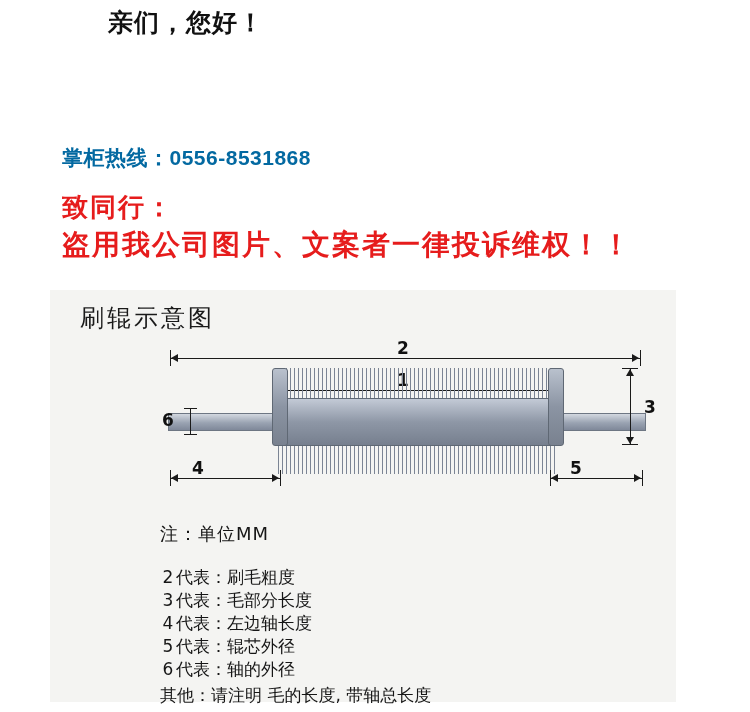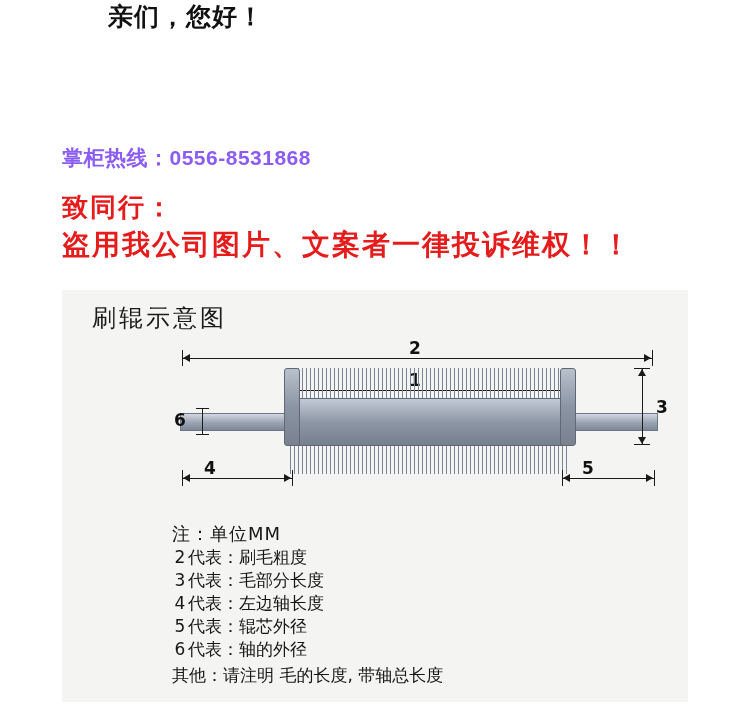--- a/index.html
+++ b/index.html
@@ -16,21 +16,21 @@
   .page {
     position: relative;
     width: 750px;
     height: 712px;
   }
 
   
   .greeting {
     position: absolute;
     left: 108px;
-    top: 0;
+    top: 6px;
     font-size: 25px;
     font-weight: bold;
     color: #111111;
     letter-spacing: 1px;
   }
   .intro {
     position: absolute;
     left: 62px;
     top: 50px;
     width: 660px;
@@ -38,21 +38,21 @@
     line-height: 30px;
     color: #141414;
     font-weight: bold;
   }
   .hotline {
     position: absolute;
     left: 62px;
     top: 144px;
     font-size: 21px;
     font-weight: bold;
-    color: #8b5cf6;
+    color: #0369a1;
     letter-spacing: 0.5px;
   }
   .warn-title {
     position: absolute;
     left: 62px;
     top: 190px;
     font-size: 26px;
     font-weight: bold;
     color: #e61c1c;
     font-family: "DejaVu Sans", sans-serif;
@@ -65,21 +65,21 @@
     font-size: 28px;
     font-weight: bold;
     color: #e61c1c;
     font-family: "DejaVu Sans", sans-serif;
     letter-spacing: 2px;
   }
 
   
   .panel {
     position: absolute;
-    left: 62px;
+    left: 50px;
     top: 290px;
     width: 626px;
     height: 412px;
     background: #f4f4f2;
   }
   .panel-title {
     position: absolute;
     left: 30px;
     top: 12px;
     font-size: 24px;
@@ -177,21 +177,21 @@
   .legend {
     position: absolute;
     left: 110px;
     top: 232px;
     font-family: "DejaVu Sans", sans-serif;
     color: #161616;
   }
   .legend-head {
     font-size: 18px;
     letter-spacing: 1px;
-    margin-bottom: 0;
+    margin-bottom: 20px;
   }
   .legend-row {
     font-size: 17px;
     line-height: 23px;
     white-space: nowrap;
   }
   .legend-row .num {
     display: inline-block;
     width: 16px;
     text-align: center;

